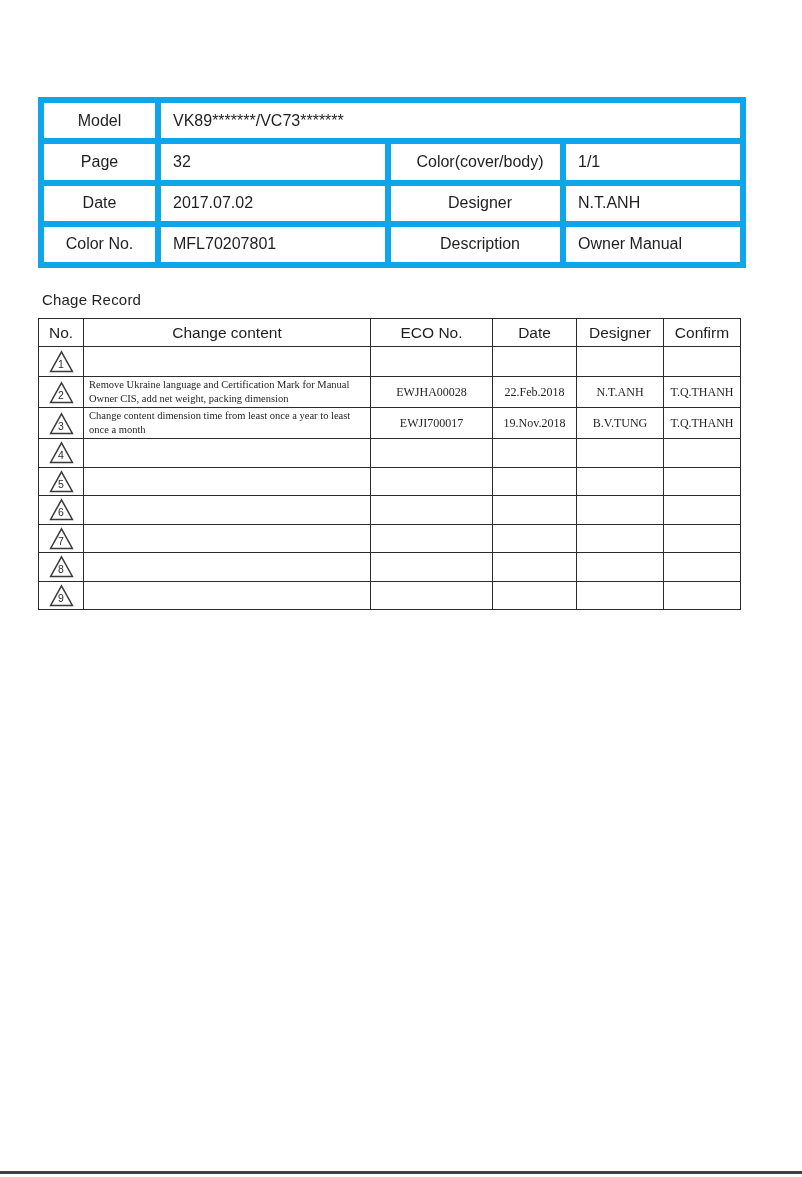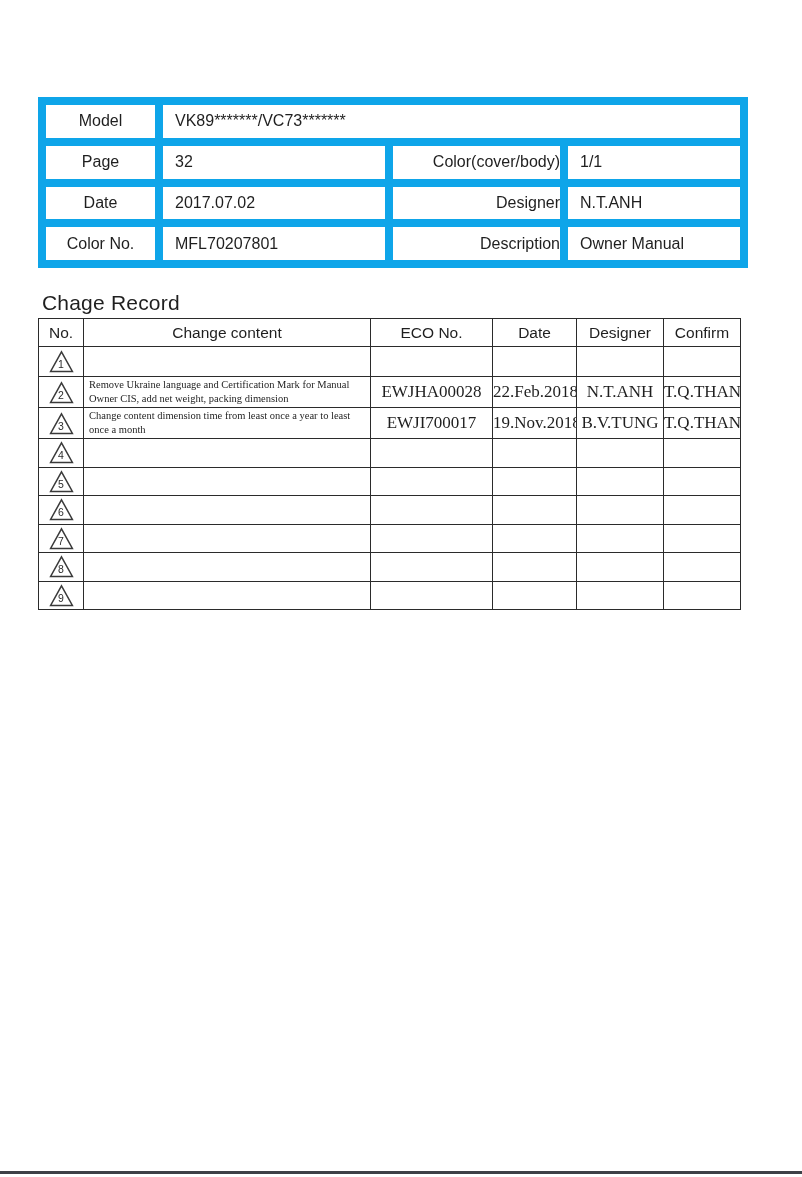--- a/index.html
+++ b/index.html
@@ -12,33 +12,33 @@
     overflow:hidden;
   }
   
   table{border-collapse:collapse;table-layout:fixed;}
   .spec-table{
     position:absolute;left:38px;top:97px;
     width:702px;height:171px;
     font-size:16px;
   }
   .spec-table td{
-    border:8px solid #0ea5e9;
+    border:6px solid #0ea5e9;
     padding:0;
     vertical-align:middle;
     overflow:hidden;
     white-space:nowrap;
   }
   .spec-table td.lbl{text-align:center;}
   .spec-table td.val{text-align:left;padding-left:12px;}
-  .spec-table td.lbl2{text-align:right;padding-left:9px;}
+  .spec-table td.lbl2{text-align:center;padding-left:9px;}
   
   .cr-title{
     position:absolute;left:42px;top:291px;
-    font-size:21px;letter-spacing:0.2px;
+    font-size:15px;letter-spacing:0.2px;
   }
   .cr-table{
     position:absolute;left:38px;top:318px;
     width:702px;
     font-size:15px;
     padding-left:9px;
   }
   .cr-table td,.cr-table th{
     border:1.5px solid #2b2b2b;
     padding:0;
@@ -55,21 +55,21 @@
     text-align:left;
     font-family:"Liberation Serif",serif;
     font-size:10.5px;
     line-height:1.3;
     padding:1px 4px 1px 5px;
     white-space:normal;
     margin-left:38px;
   }
   .cr-table td.serif{
     font-family:"Liberation Serif",serif;
-    font-size:17px;
+    font-size:12px;
     margin-left:48px;
   }
   
   .rev-tri{
     position:relative;
     display:inline-block;
     width:25px;height:23px;
     vertical-align:middle;
   }
   .rev-tri svg{position:absolute;left:0;top:0;width:25px;height:23px;}

